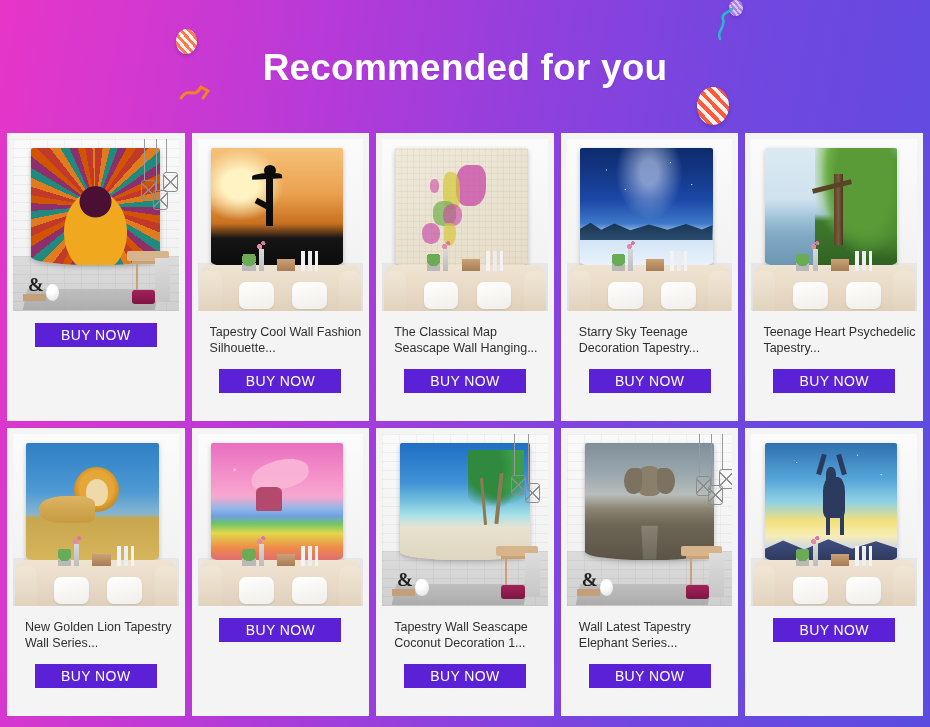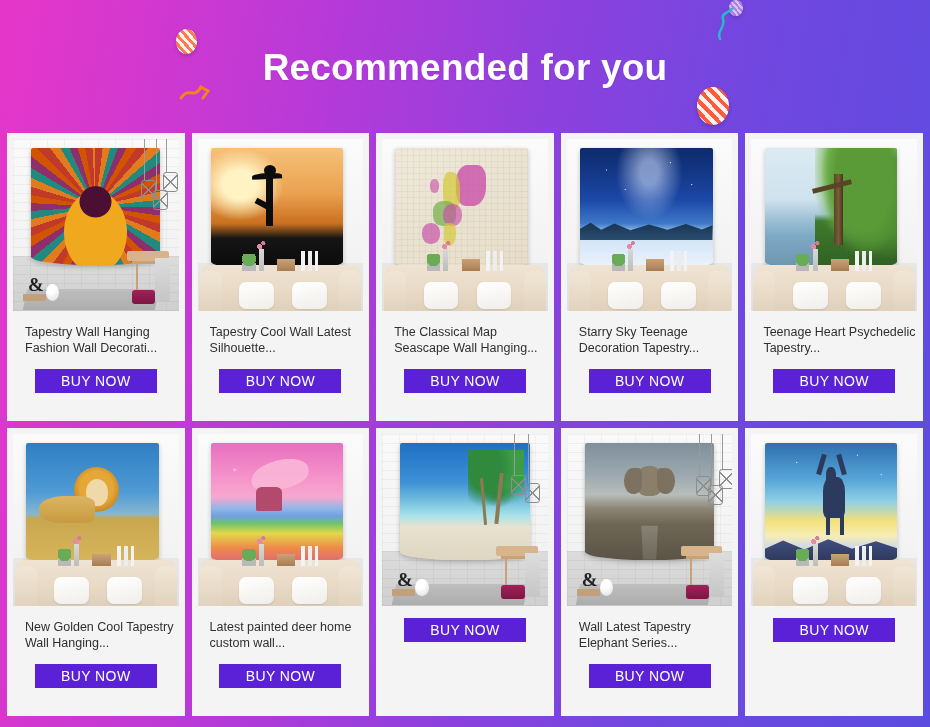--- a/index.html
+++ b/index.html
@@ -272,21 +272,20 @@
         <div class="lamp-cage" style="left:72%;top:33%"></div>
       </div>
       <div class="stool"></div>
         <div class="stool-top"></div>
       <div class="throw"></div>
         <div class="cushion-red"></div>
       <div class="amp">&amp;</div>
         <div class="amp-base"></div>
         <div class="orb"></div>
     </div>
-    <div class="title">Tapestry Wall Hanging Fashion Wall Decorati...</div>
     <button class="buy">BUY NOW</button>
   </div>
 
   <div class="card">
     <div class="scene">
       <div class="wall"></div>
       <div class="tap wide">
         <div class="tap-inner" style="background:
             radial-gradient(ellipse at 22% 30%, #fff3c4 0 12%, transparent 30%),
             linear-gradient(180deg,#f6c178 0%, #eaa04f 38%, #c9701f 62%, #151515 74%, #0a0a0a 100%);"></div>
@@ -297,21 +296,21 @@
         <div style="position:absolute;left:33%;top:44%;width:12%;height:5%;background:#0c0c0c;transform:rotate(28deg)"></div>
       </div>
       <div class="sofa"></div>
       <div class="pillow p1"></div>
         <div class="pillow p2"></div>
       <div class="plant"></div>
         <div class="vase"></div>
       <div class="box"></div>
         <div class="candles"></div>
     </div>
-    <div class="title">Tapestry Cool Wall Latest Silhouette...</div>
+    <div class="title">Tapestry Cool Wall Fashion Silhouette...</div>
     <button class="buy">BUY NOW</button>
   </div>
 
   <div class="card">
     <div class="scene">
       <div class="wall"></div>
       <div class="tap wide">
         <div class="tap-inner" style="background:
             repeating-linear-gradient(0deg, rgba(120,110,90,.07) 0 1px, transparent 1px 6px),
             repeating-linear-gradient(90deg, rgba(120,110,90,.07) 0 1px, transparent 1px 6px),
@@ -416,21 +415,21 @@
                     background:linear-gradient(180deg,#dcb463,#c79a40);border-radius:46% 30% 20% 40%"></div>
       </div>
       <div class="sofa"></div>
       <div class="pillow p1"></div>
         <div class="pillow p2"></div>
       <div class="plant"></div>
         <div class="vase"></div>
       <div class="box"></div>
         <div class="candles"></div>
     </div>
-    <div class="title">New Golden Cool Tapestry Wall Hanging...</div>
+    <div class="title">New Golden Lion Tapestry Wall Series...</div>
     <button class="buy">BUY NOW</button>
   </div>
 
   <div class="card">
     <div class="scene">
       <div class="wall"></div>
       <div class="tap wide">
         <div class="tap-inner" style="background:
             radial-gradient(2px 2px at 18% 22%, rgba(255,255,255,.6), transparent),
             radial-gradient(2px 2px at 62% 14%, rgba(255,255,255,.5), transparent),
@@ -443,21 +442,20 @@
                     background:#b34a6e;border-radius:22% 22% 6% 6%"></div>
       </div>
       <div class="sofa"></div>
       <div class="pillow p1"></div>
         <div class="pillow p2"></div>
       <div class="plant"></div>
         <div class="vase"></div>
       <div class="box"></div>
         <div class="candles"></div>
     </div>
-    <div class="title">Latest painted deer home custom wall...</div>
     <button class="buy">BUY NOW</button>
   </div>
 
   <div class="card">
     <div class="scene">
       <div class="wall wall-brick"></div>
       <div class="rug"></div>
       <div class="tap">
         <div class="tap-inner" style="background:
             linear-gradient(180deg,#1f6fc4 0%, #3f92d6 34%, #7cc6e0 52%,
@@ -476,20 +474,21 @@
         <div class="lamp-cage" style="left:50%;top:49%"></div>
       </div>
       <div class="stool"></div>
         <div class="stool-top"></div>
       <div class="throw"></div>
         <div class="cushion-red"></div>
       <div class="amp">&amp;</div>
         <div class="amp-base"></div>
         <div class="orb"></div>
     </div>
+    <div class="title">Tapestry Wall Seascape Coconut Decoration 1...</div>
     <button class="buy">BUY NOW</button>
   </div>
 
   <div class="card">
     <div class="scene">
       <div class="wall wall-brick"></div>
       <div class="rug"></div>
       <div class="tap">
         <div class="tap-inner" style="background:
             linear-gradient(180deg,#7f8f9a 0%, #9aa7ae 26%, #b7bdbb 44%,

